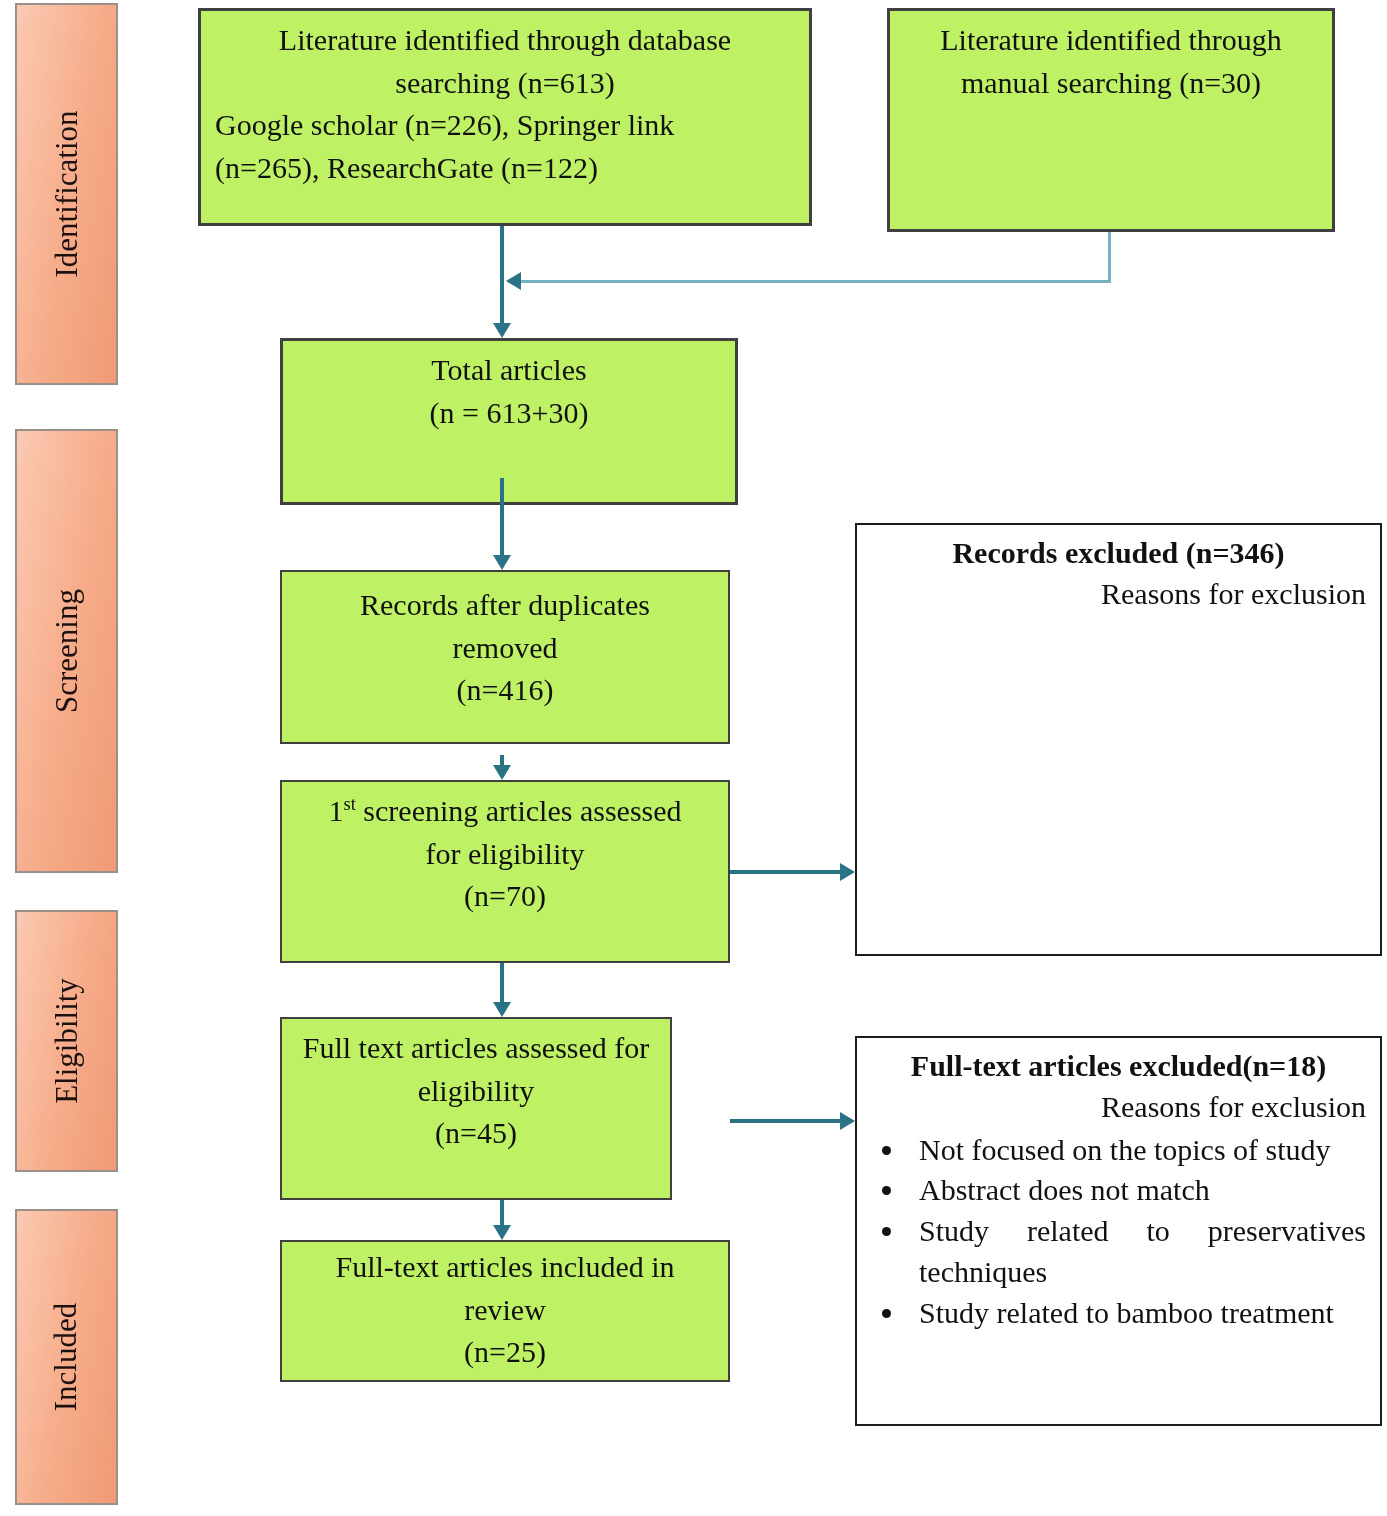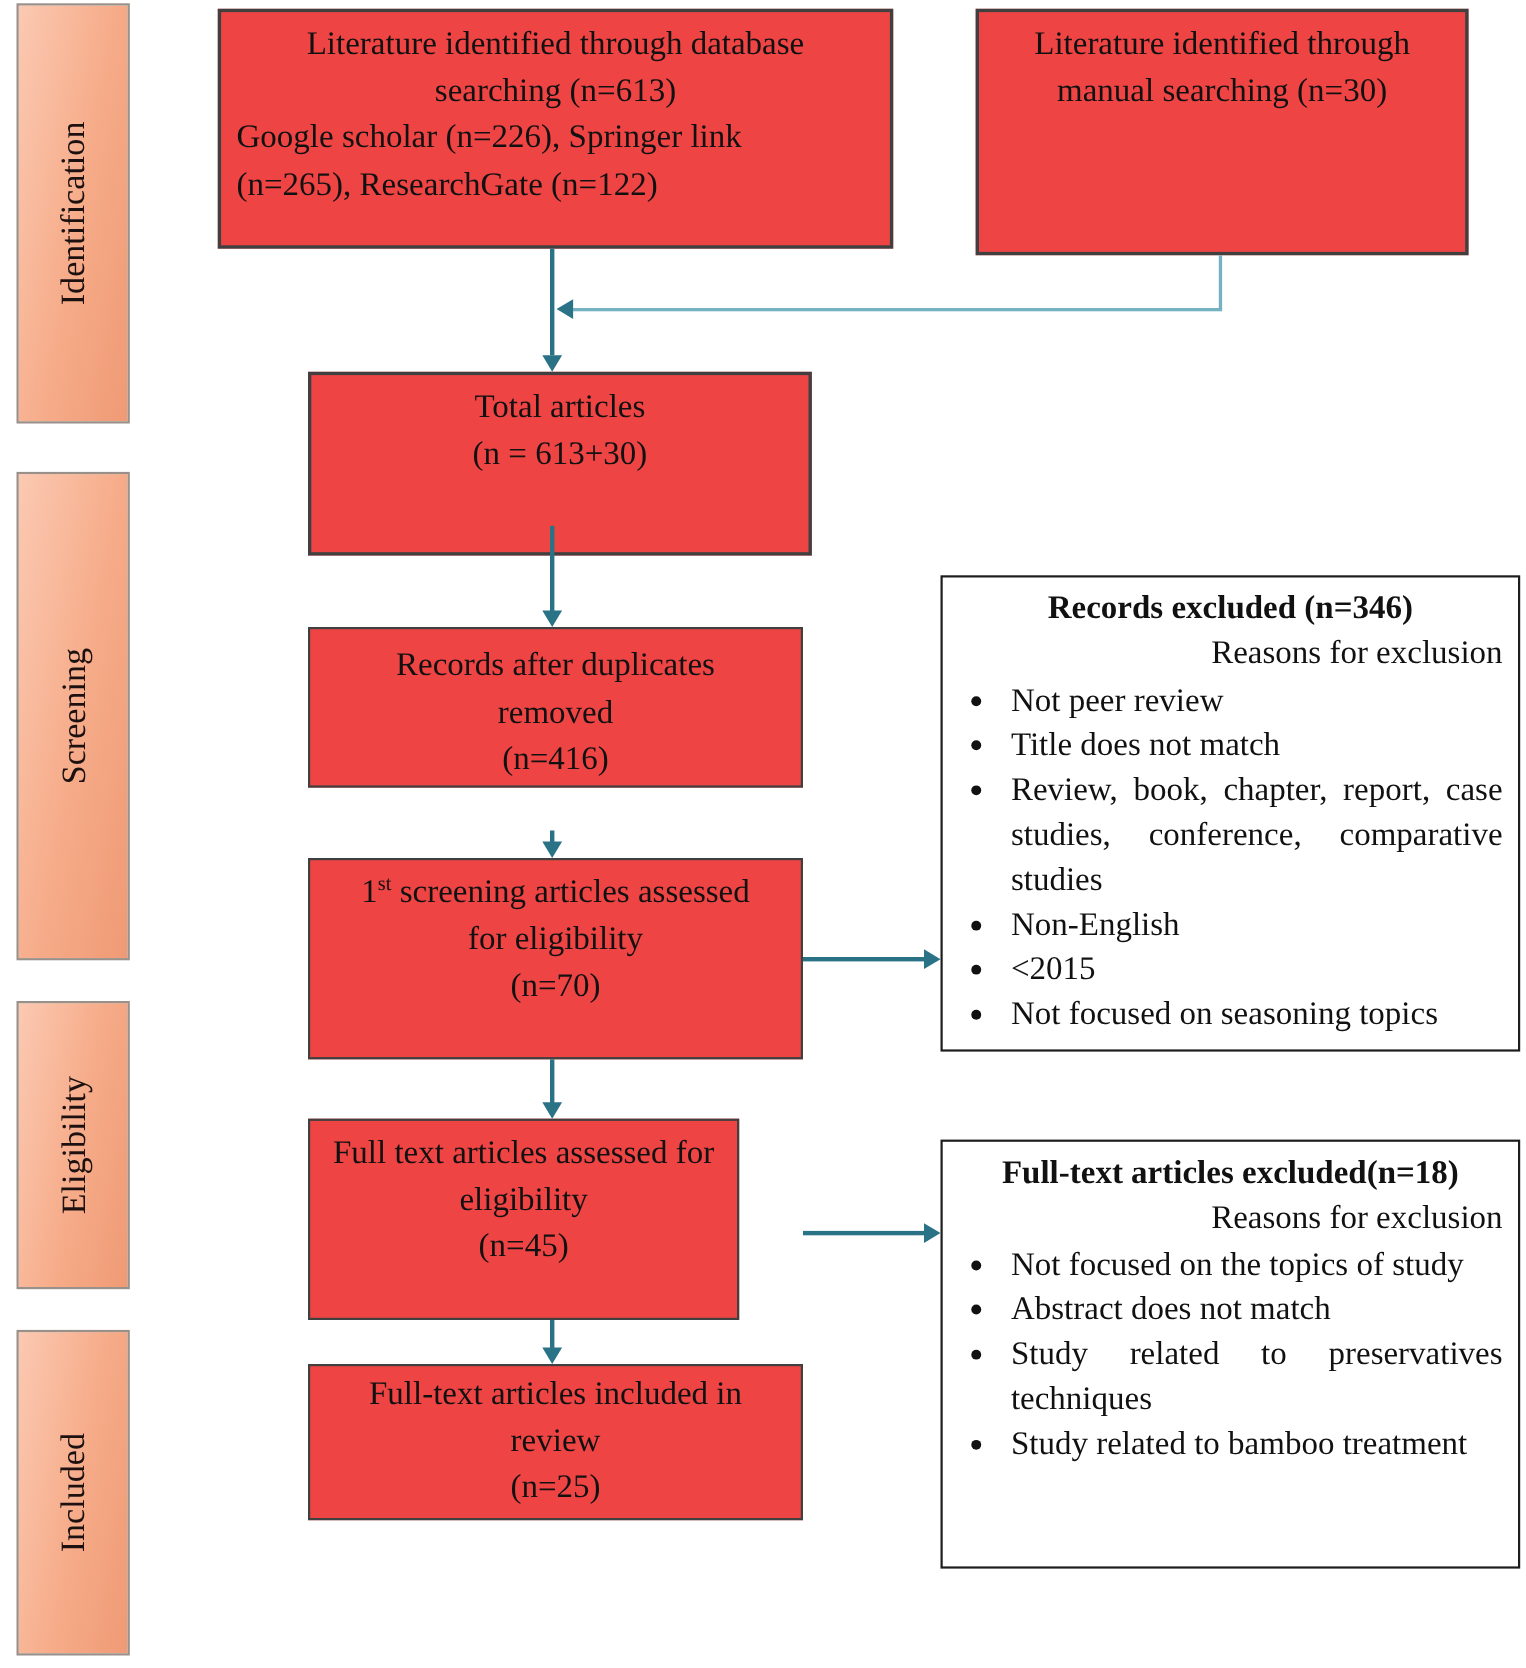--- a/index.html
+++ b/index.html
@@ -22,21 +22,21 @@
   }
   .stage-label{
     transform:rotate(-90deg);
     white-space:nowrap;
     font-size:31px;
     color:#1c1010;
   }
   
   .fbox{
     position:absolute;
-    background:#ef4444;
+    background:#bef264;
     border:3px solid #404040;
     box-sizing:border-box;
     font-size:30px;
     line-height:1.42;
   }
   .fbox.thin{border-width:2px;}
   .center-text{text-align:center;}
   .pre{white-space:pre-line;}
   .pad{padding:8px 14px;}
   sup{font-size:0.62em;line-height:0;}
@@ -98,21 +98,21 @@
   <div class="fbox pad" style="left:887px;top:8px;width:448px;height:224px;">
     <div class="center-text pre">Literature identified through
 manual searching (n=30)</div>
   </div>
 
   <div class="fbox pad" style="left:280px;top:338px;width:458px;height:167px;">
     <div class="center-text pre">Total articles
 (n = 613+30)</div>
   </div>
 
-  <div class="fbox thin pad" style="left:280px;top:570px;width:450px;height:146px;">
+  <div class="fbox thin pad" style="left:280px;top:570px;width:450px;height:174px;">
     <div class="center-text pre" style="padding-top:4px;">Records after duplicates
 removed
 (n=416)</div>
   </div>
 
   <div class="fbox thin pad" style="left:280px;top:780px;width:450px;height:183px;">
     <div class="center-text"><span>1</span><sup>st</sup><span> screening articles assessed</span></div>
     <div class="center-text pre">for eligibility
 (n=70)</div>
   </div>
@@ -125,28 +125,20 @@
 
   <div class="fbox thin pad" style="left:280px;top:1240px;width:450px;height:142px;">
     <div class="center-text pre" style="margin-top:-4px;">Full-text articles included in
 review
 (n=25)</div>
   </div>
 
   <div class="xbox" style="left:855px;top:492px;width:527px;height:433px;">
     <div class="xtitle">Records excluded (n=346)</div>
     <div class="xsubtitle">Reasons for exclusion</div>
-    <ul>
-        <li>Not peer review</li>
-        <li>Title does not match</li>
-        <li>Review, book, chapter, report, case studies, conference, comparative studies</li>
-        <li>Non-English</li>
-        <li>&lt;2015</li>
-        <li>Not focused on seasoning topics</li>
-      </ul>
   </div>
 
   <div class="xbox" style="left:855px;top:1005px;width:527px;height:390px;">
     <div class="xtitle">Full-text articles excluded(n=18)</div>
     <div class="xsubtitle">Reasons for exclusion</div>
     <ul>
         <li>Not focused on the topics of study</li>
         <li>Abstract does not match</li>
         <li>Study related to preservatives techniques</li>
         <li>Study related to bamboo treatment</li>

